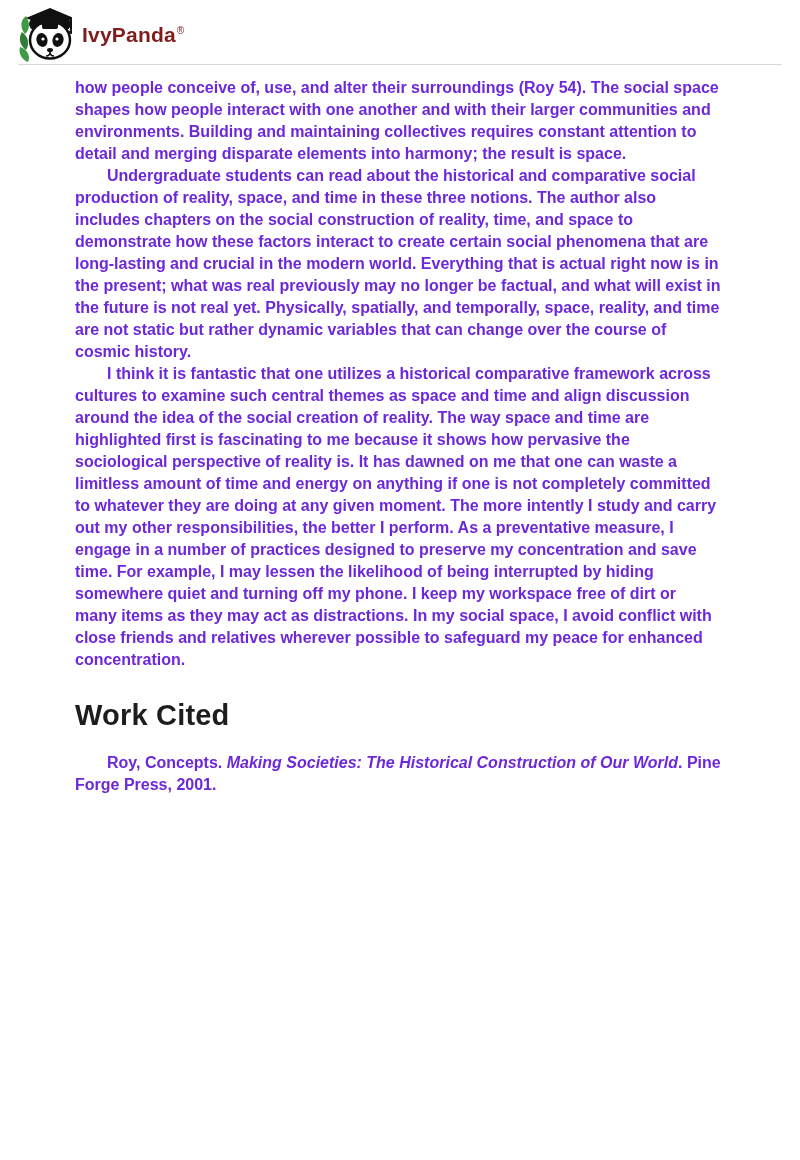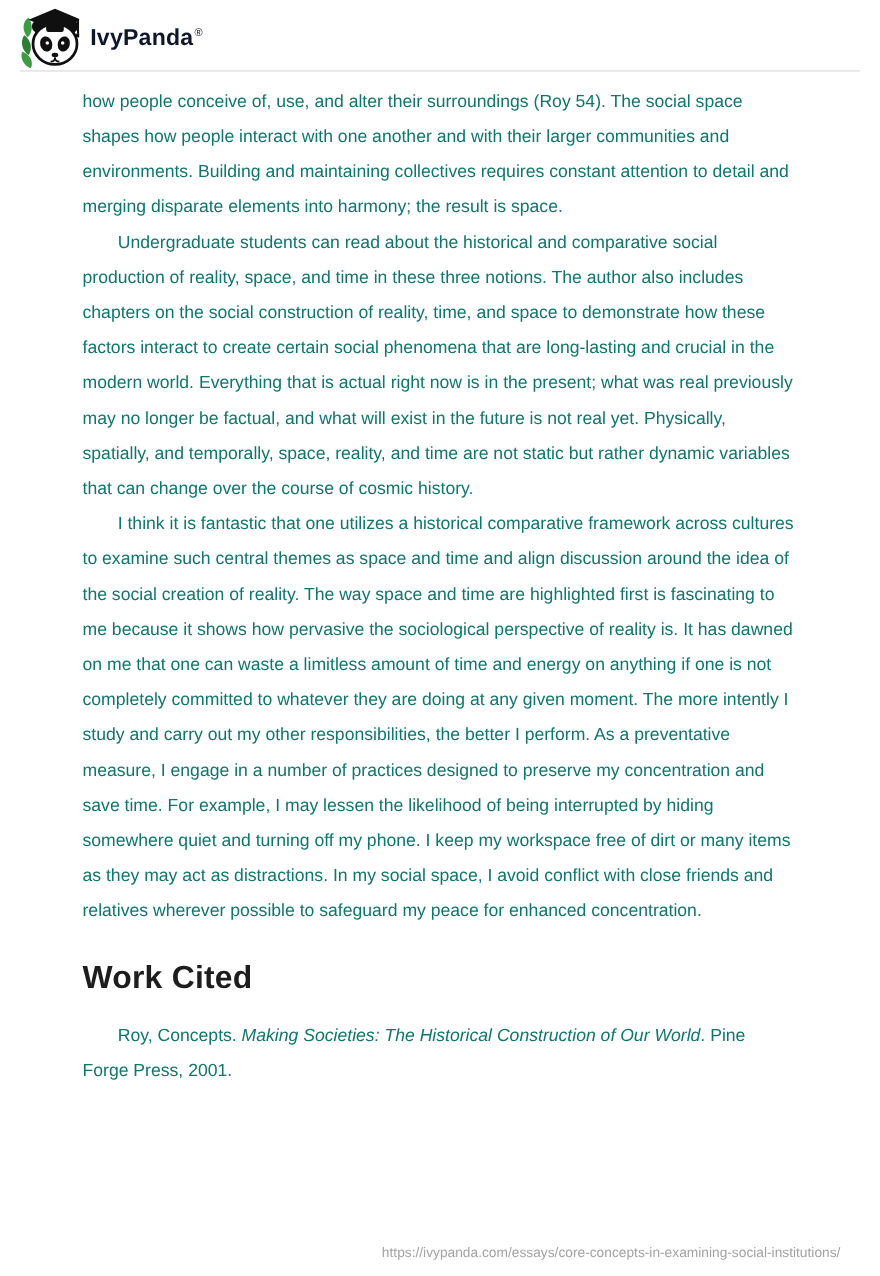--- a/index.html
+++ b/index.html
@@ -25,21 +25,21 @@
     display: flex;
     align-items: center;
     gap: 10px;
     margin-top: 6px;
     cursor: pointer;
   }
   .logo-icon svg { display: block; }
   .logo-text {
     font-size: 21px;
     font-weight: bold;
-    color: #0f172a;
+    color: #7f1d1d;
     letter-spacing: 0.2px;
     text-align: center;
   }
   .logo-text sup {
     font-size: 10px;
     font-weight: normal;
     vertical-align: super;
     margin-left: 1px;
   }
   .header-title {
@@ -51,22 +51,23 @@
   .divider {
     border: none;
     border-top: 1px solid #d8d8d8;
     margin: 0 18px;
   }
   main.doc-body {
     padding: 12px 78px 0 75px;
   }
   .para {
     font-size: 16px;
-    line-height: 32px;
-    color: #0f766e;
+    line-height: 22px;
+    color: #6d28d9;
+    font-weight: bold;
   }
   .para.indent { text-indent: 32px; }
   h2.section-heading {
     font-size: 29px;
     font-weight: 700;
     color: #1d1d1d;
     letter-spacing: 0.2px;
     margin: 28px 0 20px 0;
   }
   .citation i { font-style: italic; }
@@ -118,15 +119,14 @@
 
     <p class="para indent">Undergraduate students can read about the historical and comparative social production of reality, space, and time in these three notions. The author also includes chapters on the social construction of reality, time, and space to demonstrate how these factors interact to create certain social phenomena that are long-lasting and crucial in the modern world. Everything that is actual right now is in the present; what was real previously may no longer be factual, and what will exist in the future is not real yet. Physically, spatially, and temporally, space, reality, and time are not static but rather dynamic variables that can change over the course of cosmic history.</p>
 
     <p class="para indent">I think it is fantastic that one utilizes a historical comparative framework across cultures to examine such central themes as space and time and align discussion around the idea of the social creation of reality. The way space and time are highlighted first is fascinating to me because it shows how pervasive the sociological perspective of reality is. It has dawned on me that one can waste a limitless amount of time and energy on anything if one is not completely committed to whatever they are doing at any given moment. The more intently I study and carry out my other responsibilities, the better I perform. As a preventative measure, I engage in a number of practices designed to preserve my concentration and save time. For example, I may lessen the likelihood of being interrupted by hiding somewhere quiet and turning off my phone. I keep my workspace free of dirt or many items as they may act as distractions. In my social space, I avoid conflict with close friends and relatives wherever possible to safeguard my peace for enhanced concentration.</p>
 
     <h2 class="section-heading">Work Cited</h2>
     <p class="para indent citation"><span>Roy, Concepts. </span><i>Making Societies: The Historical Construction of Our World</i><span>. Pine Forge Press, 2001.</span></p>
 
   </main>
 
-  <a class="footer-url" href="#">https://ivypanda.com/essays/core-concepts-in-examining-social-institutions/</a>
 
 </div>
 
 </body></html>

